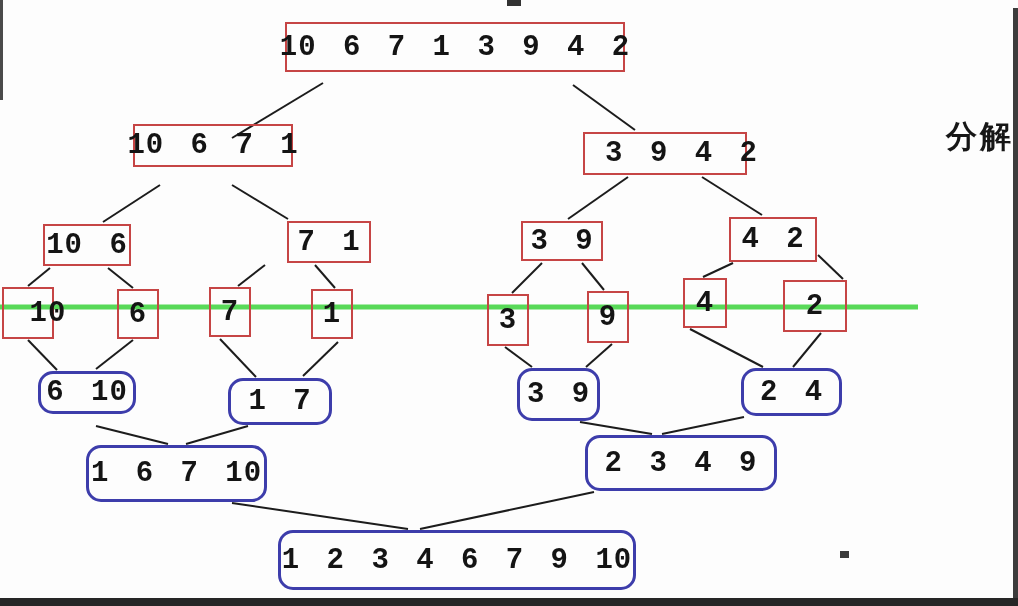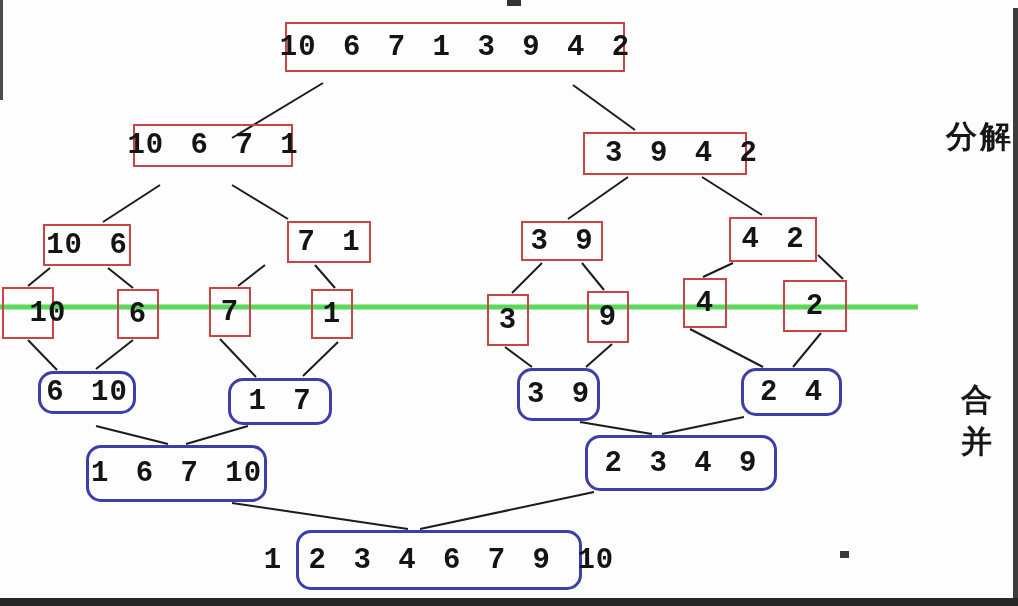--- a/index.html
+++ b/index.html
@@ -94,26 +94,25 @@
       <div class="node split" style="left: 487px; top: 294px; width: 42px; height: 52px;">3</div>
       <div class="node split" style="left: 587px; top: 291px; width: 42px; height: 52px;">9</div>
       <div class="node split" style="left: 683px; top: 278px; width: 44px; height: 50px;">4</div>
       <div class="node split" style="left: 783px; top: 280px; width: 64px; height: 52px;">2</div>
       <div class="node merge" style="left: 38px; top: 371px; width: 98px; height: 43px; text-align: center;">6 10</div>
       <div class="node merge" style="left: 228px; top: 378px; width: 104px; height: 47px;">1 7</div>
       <div class="node merge" style="left: 517px; top: 368px; width: 83px; height: 53px;">3 9</div>
       <div class="node merge" style="left: 725px; top: 368px; width: 101px; height: 48px; margin-left: 16px;">2 4</div>
       <div class="node merge" style="left: 86px; top: 445px; width: 181px; height: 57px;">1 6 7 10</div>
       <div class="node merge" style="left: 585px; top: 435px; width: 192px; height: 56px;">2 3 4 9</div>
-      <div class="node merge" style="left: 296px; top: 530px; width: 286px; height: 60px;">1 2 3 4 6 7 9 10</div>
+      <div class="node merge" style="left: 278px; top: 530px; width: 358px; height: 60px;">1 2 3 4 6 7 9 10</div>
     </div>
 
   <div class="phase-label" style="left:906px;top:116px;">分解</div>
 
-  <div class="phase-label" style="left:921px;top:379px;">合并</div>
 
 
   <div class="frame" id="frame-left"></div>
   <div class="frame" id="frame-right"></div>
   <div class="frame" id="frame-bottom"></div>
   <div class="frame" id="top-mark"></div>
   <div class="frame" id="wm-mark"></div>
 </div>
 
 </body></html>

